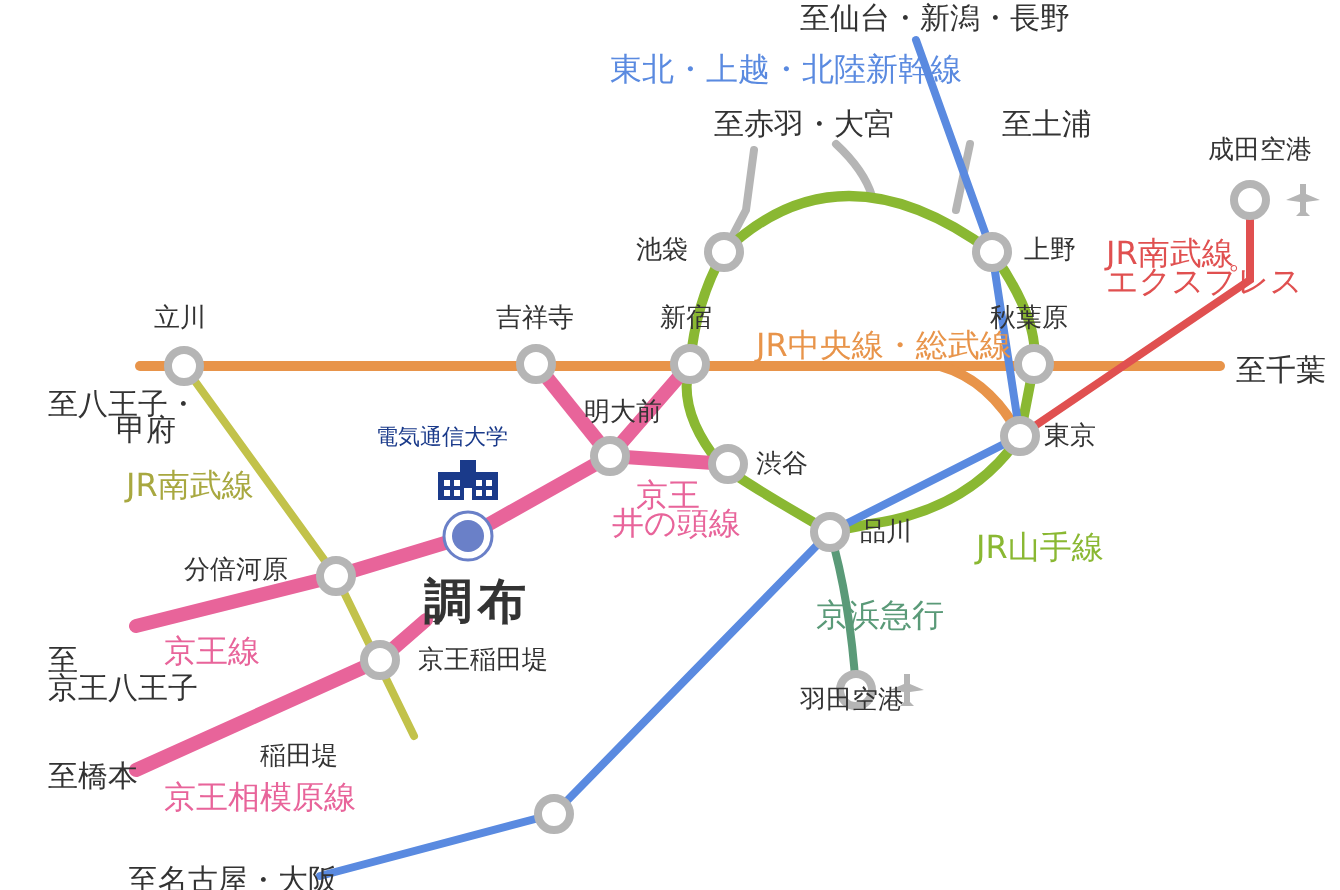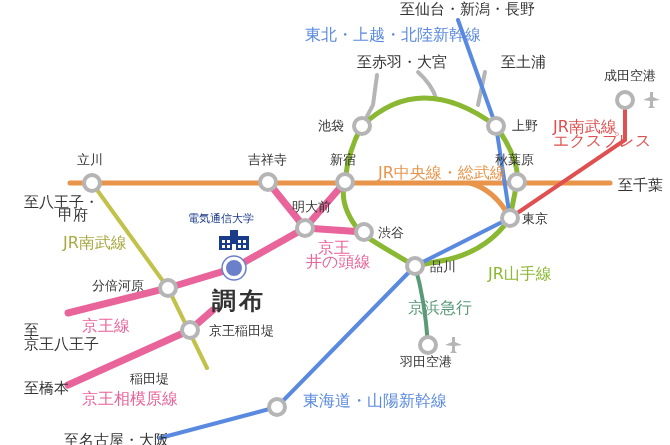--- a/index.html
+++ b/index.html
@@ -106,33 +106,32 @@
   <span class="lbl line-lbl" style="left:378px;top:163px;color:#e8944a;">JR中央線・総武線</span>
   <span class="lbl line-lbl" style="left:553px;top:117px;color:#e05050;">JR南武線</span>
   <span class="lbl line-lbl" style="left:553px;top:131px;color:#e05050;">エクスプレス</span>
   <span class="lbl line-lbl" style="left:63px;top:233px;color:#a8a840;">JR南武線</span>
   <span class="lbl line-lbl" style="left:318px;top:238px;color:#e8649a;">京王</span>
   <span class="lbl line-lbl" style="left:306px;top:252px;color:#e8649a;">井の頭線</span>
   <span class="lbl line-lbl" style="left:488px;top:264px;color:#8ab832;">JR山手線</span>
   <span class="lbl line-lbl" style="left:408px;top:298px;color:#5a9a78;">京浜急行</span>
   <span class="lbl line-lbl" style="left:82px;top:316px;color:#e8649a;">京王線</span>
   <span class="lbl line-lbl" style="left:82px;top:389px;color:#e8649a;">京王相模原線</span>
-  <span class="lbl line-lbl" style="left:303px;top:391px;color:#5a8ae0;">東海道・山陽新幹線</span>
 
   <span class="lbl stn" style="left:77px;top:152px;">立川</span>
   <span class="lbl stn" style="left:248px;top:152px;">吉祥寺</span>
   <span class="lbl stn" style="left:330px;top:152px;">新宿</span>
   <span class="lbl stn" style="left:292px;top:199px;">明大前</span>
   <span class="lbl stn" style="left:378px;top:225px;">渋谷</span>
   <span class="lbl stn" style="left:318px;top:118px;">池袋</span>
   <span class="lbl stn" style="left:512px;top:118px;">上野</span>
   <span class="lbl stn" style="left:495px;top:152px;">秋葉原</span>
   <span class="lbl stn" style="left:522px;top:211px;">東京</span>
   <span class="lbl stn" style="left:430px;top:259px;">品川</span>
   <span class="lbl stn" style="left:92px;top:278px;">分倍河原</span>
   <span class="lbl stn" style="left:130px;top:323px;margin-top:48px;">稲田堤</span>
   <span class="lbl stn" style="left:209px;top:323px;">京王稲田堤</span>
-  <span class="lbl stn" style="left:400px;top:354px;">羽田空港</span>
+  <span class="lbl stn" style="left:400px;top:343px;">羽田空港</span>
   <span class="lbl stn" style="left:604px;top:68px;">成田空港</span>
 
   <span class="lbl campus" style="left:188px;top:212px;">電気通信大学</span>
   <span class="lbl chofu" style="left:212px;top:287px;">調布</span>
 </div>
 
 </body></html>

